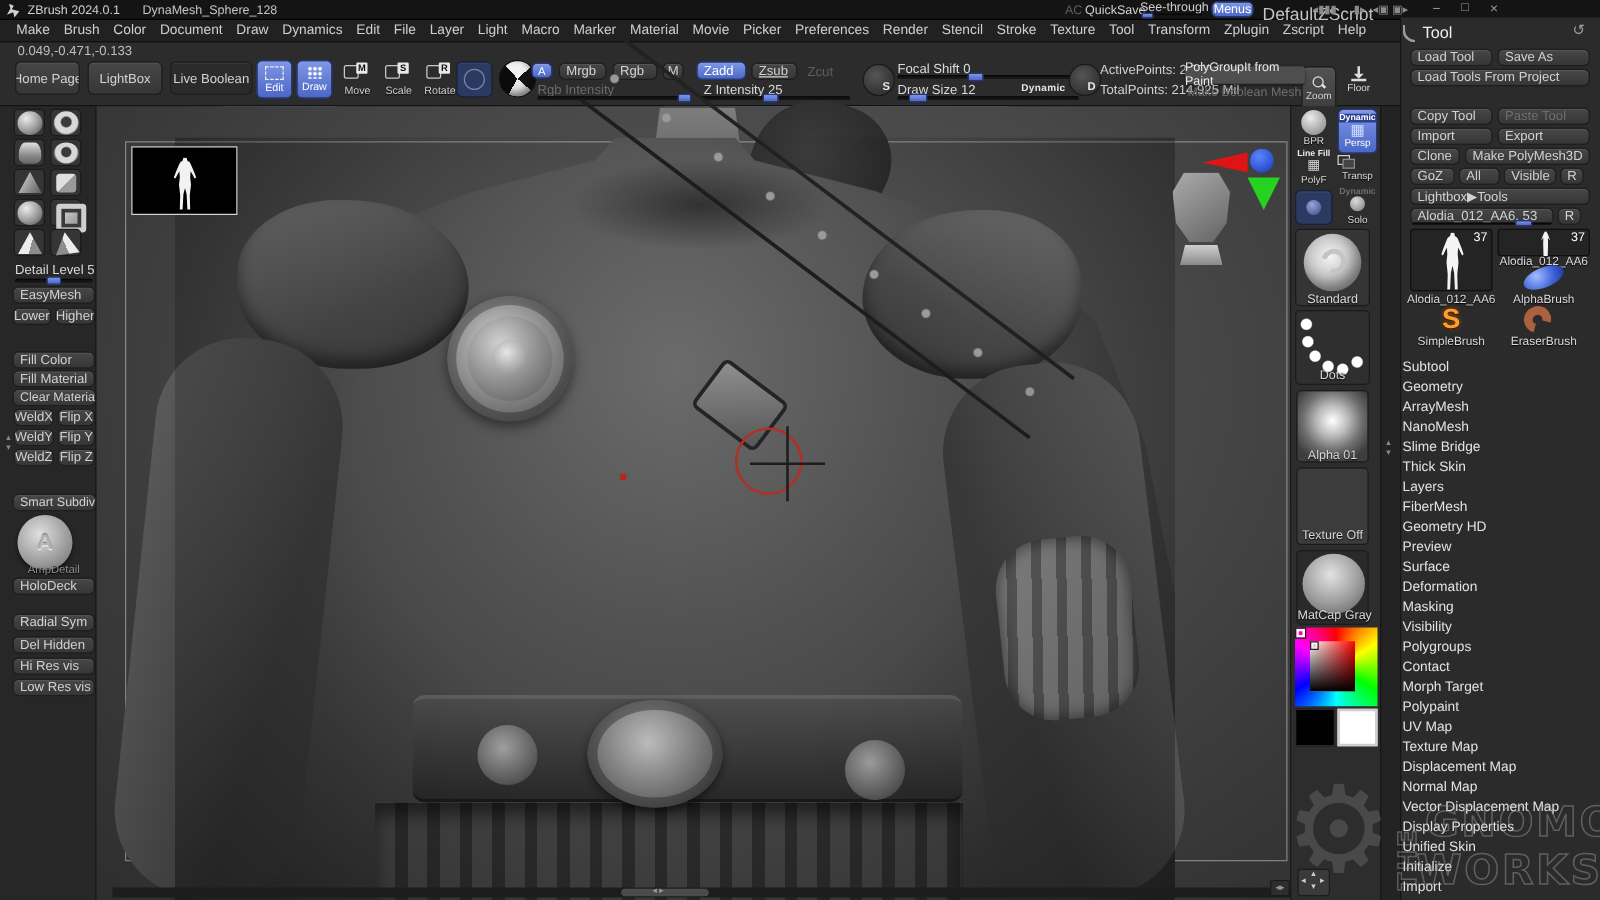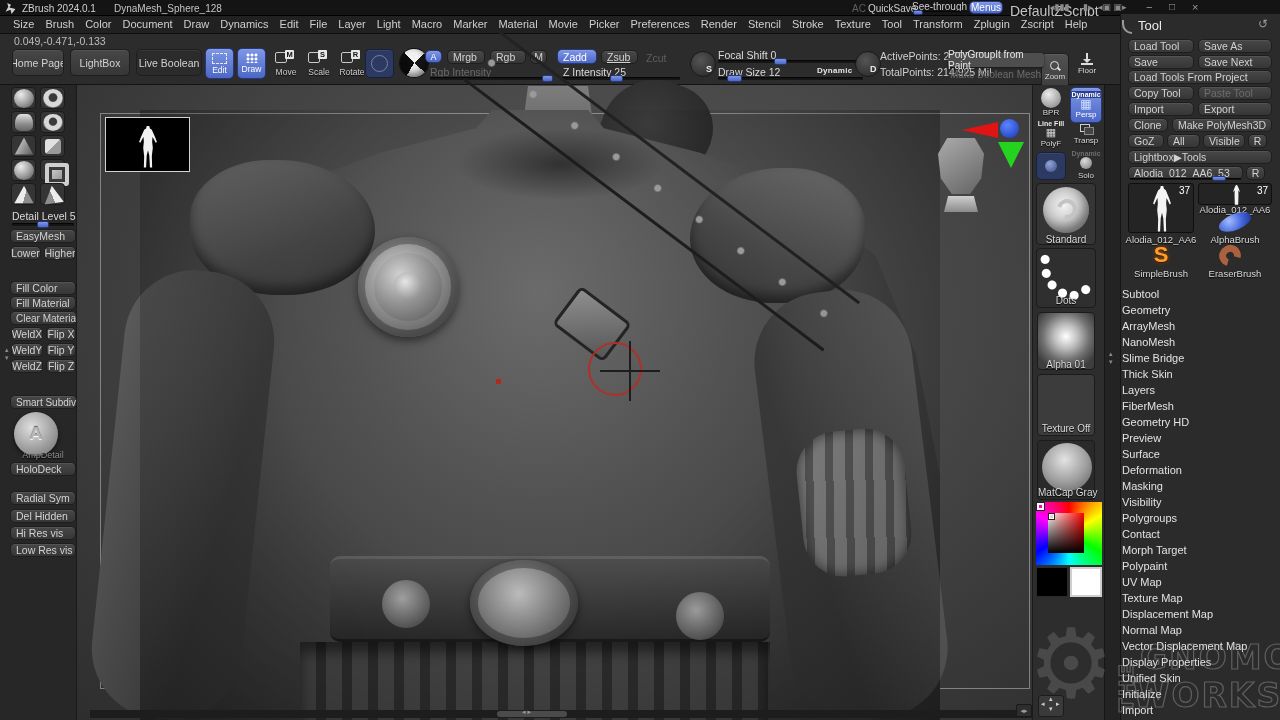--- a/index.html
+++ b/index.html
@@ -55,21 +55,21 @@
   <span class="lbl" style="left:1083px;top:2px;font-size:9px;color:#8a8a8a;">▮▸</span>
   <span class="lbl" style="left:1098px;top:2px;font-size:9px;color:#8a8a8a;">◂▣ ▣▸</span>
   <span class="lbl" style="left:1146px;top:1px;font-size:11px;color:#9c9c9c;">−</span>
   <span class="lbl" style="left:1169px;top:1px;font-size:10px;color:#9c9c9c;">□</span>
   <span class="lbl" style="left:1192px;top:1px;font-size:11px;color:#9c9c9c;">×</span>
 </div>
 
 <div class="layer">
   <div class="abs" style="left:0;top:16px;width:1120px;height:18px;background:#212121;border-bottom:1px solid #0e0e0e;"></div>
   <div class="abs" style="left:12px;top:18px;width:1100px;height:15px;display:flex;gap:9px;">
-      <span class="mi">Size</span>
+      <span class="mi">Make</span>
       <span class="mi">Brush</span>
       <span class="mi">Color</span>
       <span class="mi">Document</span>
       <span class="mi">Draw</span>
       <span class="mi">Dynamics</span>
       <span class="mi">Edit</span>
       <span class="mi">File</span>
       <span class="mi">Layer</span>
       <span class="mi">Light</span>
       <span class="mi">Macro</span>
@@ -311,21 +311,21 @@
   <div class="zb blue" style="left:1070px;top:87px;width:32px;height:36px;flex-direction:column;font-size:8px;gap:0;">
     <span style="font-size:7px;font-weight:bold;background:#2c3f8f;width:100%;text-align:center;">Dynamic</span>
     <span style="font-size:12px;color:#cfe0ff;line-height:12px;">▦</span>
     <span>Persp</span>
   </div>
   <div class="abs" style="left:1036px;top:120px;width:30px;height:28px;display:flex;flex-direction:column;align-items:center;">
     <span style="font-size:7px;font-weight:bold;color:#e8e8e8;">Line Fill</span>
     <span style="font-size:11px;color:#d0d0d0;line-height:10px;">▦</span>
     <span class="cap" style="left:0;top:19px;width:30px;font-size:8px;">PolyF</span>
   </div>
-  <div class="abs" style="left:1070px;top:124px;width:32px;height:24px;display:flex;flex-direction:column;align-items:center;">
+  <div class="abs" style="left:1070px;top:124px;width:32px;height:24px;display:flex;flex-direction:column;align-items:flex-start;">
     <span style="position:relative;width:12px;height:9px;display:block;">
       <span style="position:absolute;left:0;top:0;width:8px;height:6px;border:1px solid #cfcfcf;"></span>
       <span style="position:absolute;left:4px;top:3px;width:8px;height:6px;border:1px solid #8a8a8a;background:#444;"></span>
     </span>
     <span class="cap" style="left:0;top:12px;width:32px;font-size:8px;">Transp</span>
   </div>
   <div class="zb" style="left:1036px;top:152px;width:30px;height:28px;background:#2c3a62;border-color:#17203c;">
     <span style="width:12px;height:12px;border-radius:50%;background:radial-gradient(circle at 38% 32%,#93a6d8,#3a4a80);display:block;"></span>
   </div>
   <div class="abs" style="left:1070px;top:150px;width:32px;height:30px;display:flex;flex-direction:column;align-items:center;">
@@ -372,21 +372,21 @@
 <div class="layer">
   <div class="abs" style="left:1120px;top:14px;width:160px;height:706px;background:#2b2b2b;border-left:1px solid #151515;"></div>
   <div class="abs" style="left:1122px;top:20px;width:10px;height:14px;border-left:2px solid #9a9a9a;border-bottom:2px solid #9a9a9a;border-radius:0 0 0 10px;"></div>
   <span class="lbl" style="left:1138px;top:18px;font-size:13px;color:#ececec;">Tool</span>
   <span class="lbl" style="left:1258px;top:17px;font-size:12px;color:#9a9a9a;">↺</span>
 
   <div class="zb left" style="left:1128px;top:39px;width:66px;height:14px;">Load Tool</div>
   <div class="zb left" style="left:1198px;top:39px;width:74px;height:14px;">Save As</div>
   <div class="zb left" style="left:1128px;top:55px;width:66px;height:14px;">Save</div>
   <div class="zb left" style="left:1198px;top:55px;width:74px;height:14px;">Save Next</div>
-  <div class="zb left" style="left:1128px;top:70px;width:144px;height:14px;">Load Tools From Project</div>
+  <div class="zb left" style="left:1128px;top:55px;width:144px;height:14px;">Load Tools From Project</div>
   <div class="zb left" style="left:1128px;top:86px;width:66px;height:14px;">Copy Tool</div>
   <div class="zb left dim" style="left:1198px;top:86px;width:74px;height:14px;">Paste Tool</div>
   <div class="zb left" style="left:1128px;top:102px;width:66px;height:14px;">Import</div>
   <div class="zb left" style="left:1198px;top:102px;width:74px;height:14px;">Export</div>
   <div class="zb left" style="left:1128px;top:118px;width:40px;height:14px;">Clone</div>
   <div class="zb left" style="left:1172px;top:118px;width:100px;height:14px;">Make PolyMesh3D</div>
   <div class="zb left" style="left:1128px;top:134px;width:36px;height:14px;">GoZ</div>
   <div class="zb left" style="left:1167px;top:134px;width:33px;height:14px;">All</div>
   <div class="zb left" style="left:1203px;top:134px;width:42px;height:14px;">Visible</div>
   <div class="zb" style="left:1248px;top:134px;width:19px;height:14px;">R</div>

